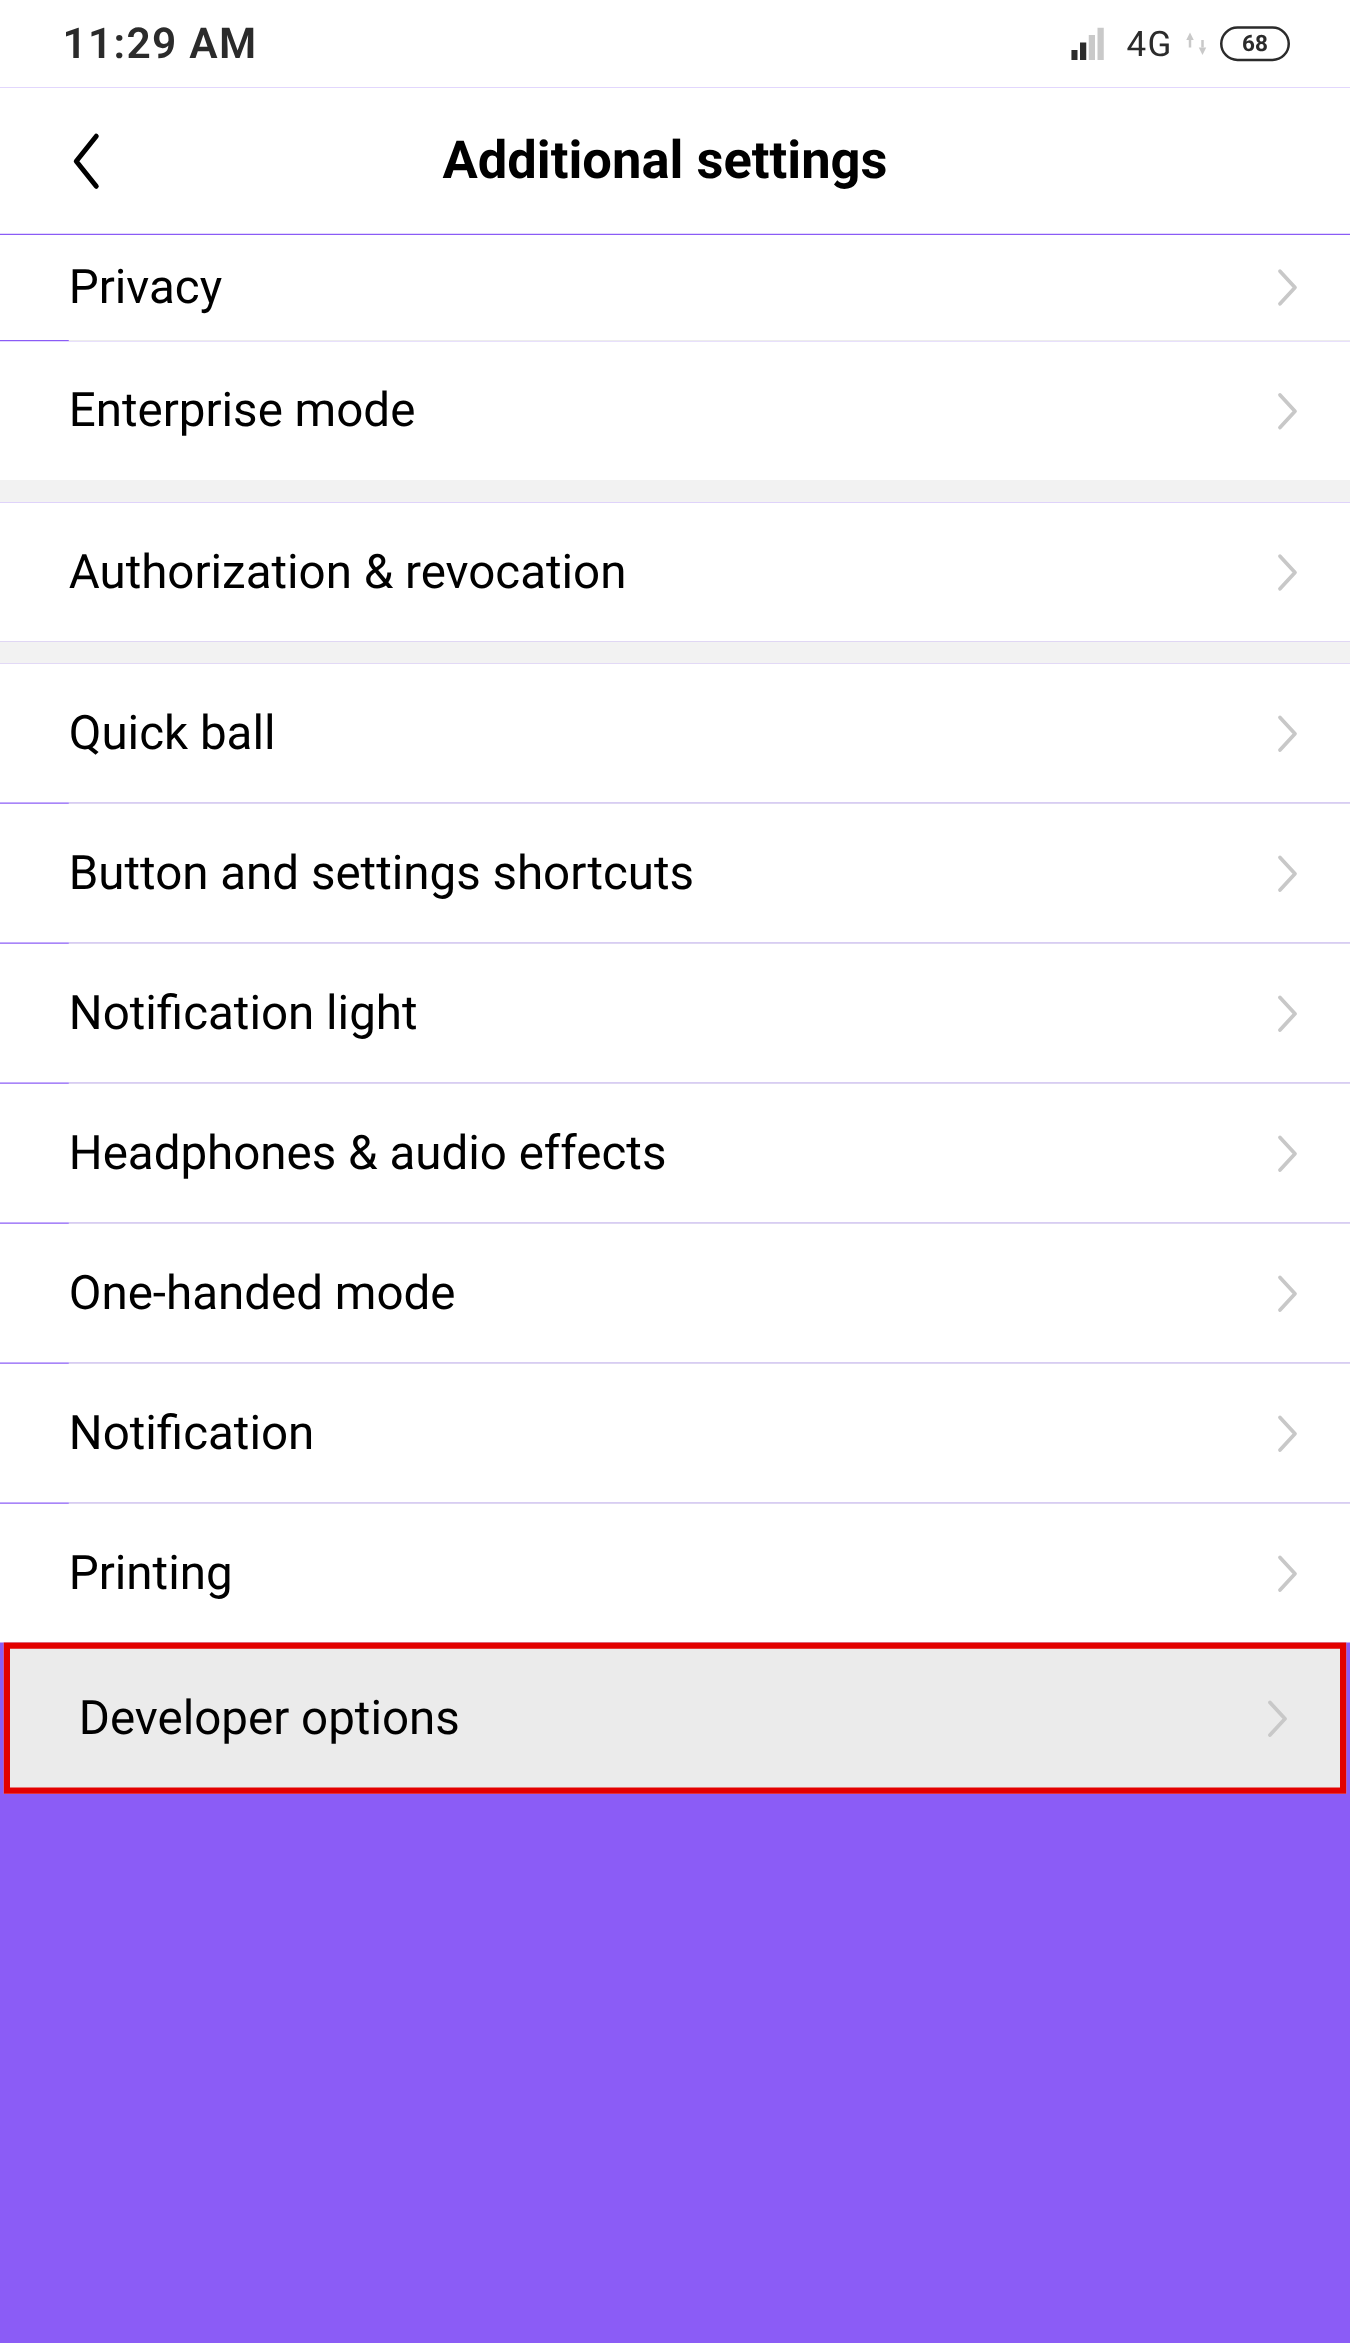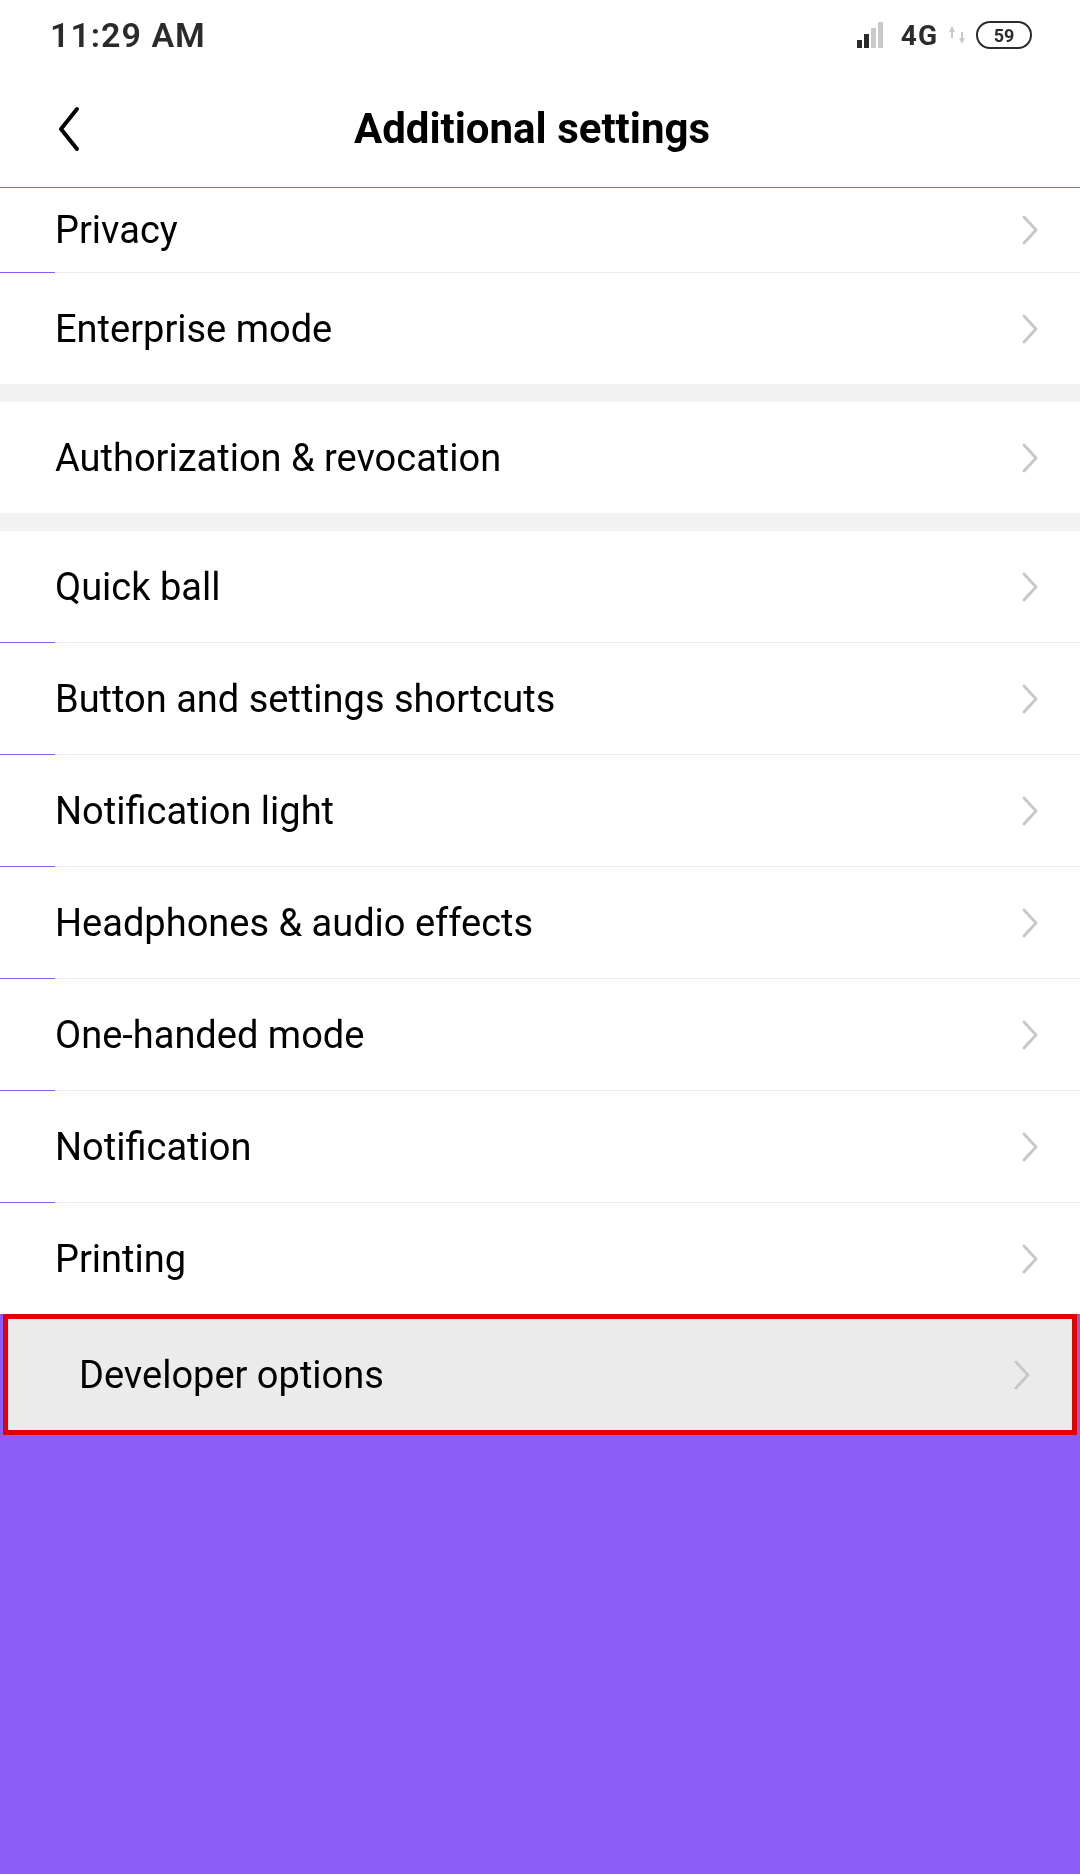--- a/index.html
+++ b/index.html
@@ -17,21 +17,21 @@
     .status-bar {
       height: 70px;
       display: flex;
       align-items: center;
       justify-content: space-between;
       padding: 0 48px 0 50px;
       background: #fff;
     }
     .status-time { font-size: 34px; font-weight: 600; color: #2b2b2b; letter-spacing: 1px; }
     .status-right { display: flex; align-items: center; gap: 10px; }
-    .status-4g { font-size: 28px; font-weight: 700; color: #2b2b2b; letter-spacing: 1px; }
+    .status-4g { font-size: 28px; font-weight: 400; color: #2b2b2b; letter-spacing: 1px; }
     .battery-pill {
       width: 56px; height: 28px;
       border: 2px solid #2b2b2b;
       border-radius: 14px;
       display: flex; align-items: center; justify-content: center;
       font-size: 18px; font-weight: 700; color: #2b2b2b;
     }
     .signal-svg { display: block; }
 
     
@@ -71,21 +71,20 @@
       cursor: pointer;
     }
     .list-item.short { height: 84px; } 
     .list-item .label { font-size: 38px; font-weight: 400; color: #000; }
     .separator { height: 1px; background: #ececec; margin-left: 55px; }
 
     .highlight-box {
       border: 5px solid #e30000;
       background: #ebebeb;
       margin: 0 3px;
-      padding-left: 16px;
     }
     .highlight-box .list-item { background: transparent; }
 
     .chev { flex-shrink: 0; }
   </style>
 </head>
 <body>
 
 <div class="screen">
 
@@ -99,21 +98,21 @@
         <rect x="21" y="0" width="5" height="26" fill="#c9c9c9"></rect>
       </svg>
       <div class="status-4g">4G</div>
       <svg class="signal-svg" width="18" height="22" viewBox="0 0 18 22">
         <path d="M4 2 L7 8 L1 8 Z" fill="#c9c9c9"></path>
         <rect x="3" y="8" width="2" height="6" fill="#c9c9c9"></rect>
         <path d="M14 20 L17 14 L11 14 Z" fill="#c9c9c9"></path>
         <rect x="13" y="8" width="2" height="6" fill="#c9c9c9"></rect>
       </svg>
       <div class="battery-pill">
-        <span>59</span>
+        <span>68</span>
       </div>
     </div>
   </div>
 
   <div class="titlebar">
     <div class="back-btn">
       <svg width="28" height="48" viewBox="0 0 28 48">
         <polyline points="22,4 6,24 22,44" fill="none" stroke="#000" stroke-width="4" stroke-linecap="round" stroke-linejoin="round"></polyline>
       </svg>
     </div>

